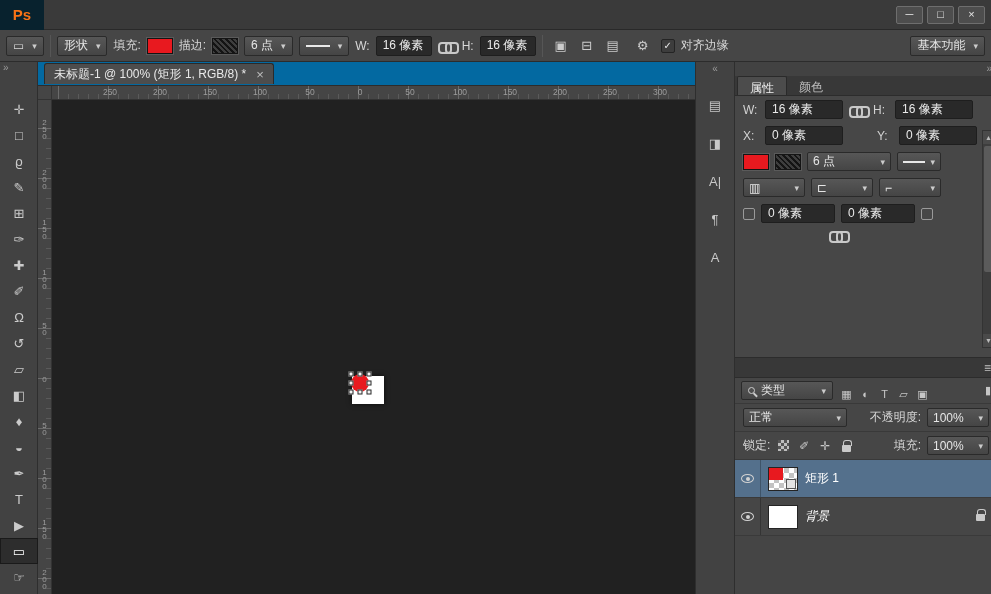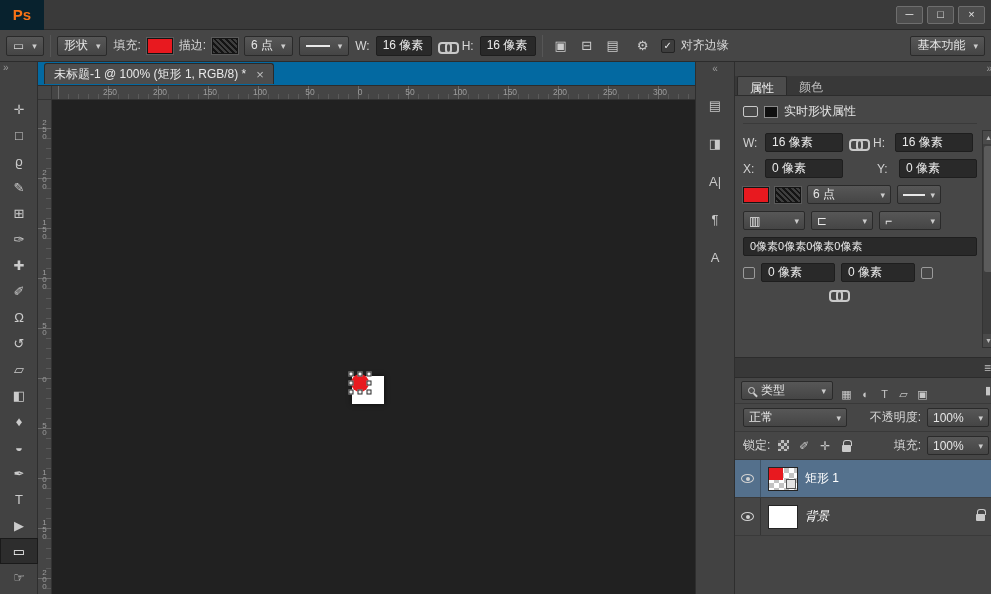--- a/index.html
+++ b/index.html
@@ -405,25 +405,20 @@
       </div>
 
       <div class="ptabs">
         <div class="tabrow">
             <div class="ptab active">属性</div>
             <div class="ptab">颜色</div>
           </div>
       </div>
 
       <div class="prop-body">
-        <div class="prow phead">
-          <span class="icon-rect-outline"></span>
-          <span class="icon-dark-square"></span>
-          <span class="ptitle">实时形状属性</span>
-        </div>
         <div class="prow">
           <span class="plabel">W:</span>
           <span class="pfield w78">16 像素</span>
           <span class="chain"></span>
           <span class="plabel">H:</span>
           <span class="pfield w78">16 像素</span>
         </div>
         <div class="prow">
           <span class="plabel">X:</span>
           <span class="pfield w78">0 像素</span>
@@ -443,23 +438,20 @@
             <span class="pcombo w62">
               <span>▥</span>
             </span>
             <span class="pcombo w62">
               <span>⊏</span>
             </span>
             <span class="pcombo w62">
               <span>⌐</span>
             </span>
           </div>
-        <div class="prow">
-          <span class="pfield full">0像素0像素0像素0像素</span>
-        </div>
         <div class="prow">
           <span class="corner-box"></span>
           <span class="pfield w74">0 像素</span>
           <span class="pfield w74">0 像素</span>
           <span class="corner-box"></span>
         </div>
         <div class="prow link-row">
           <span class="chain"></span>
         </div>
         <div class="pscroll">

